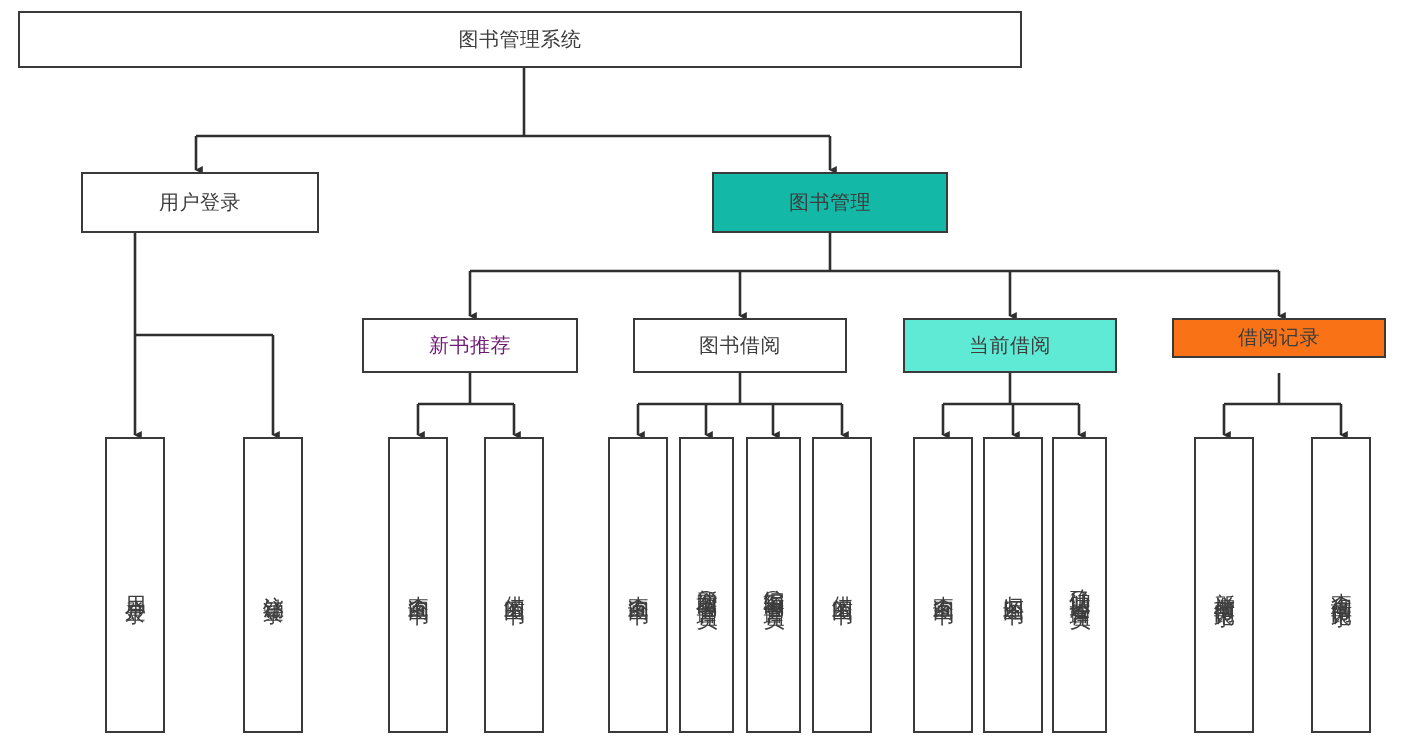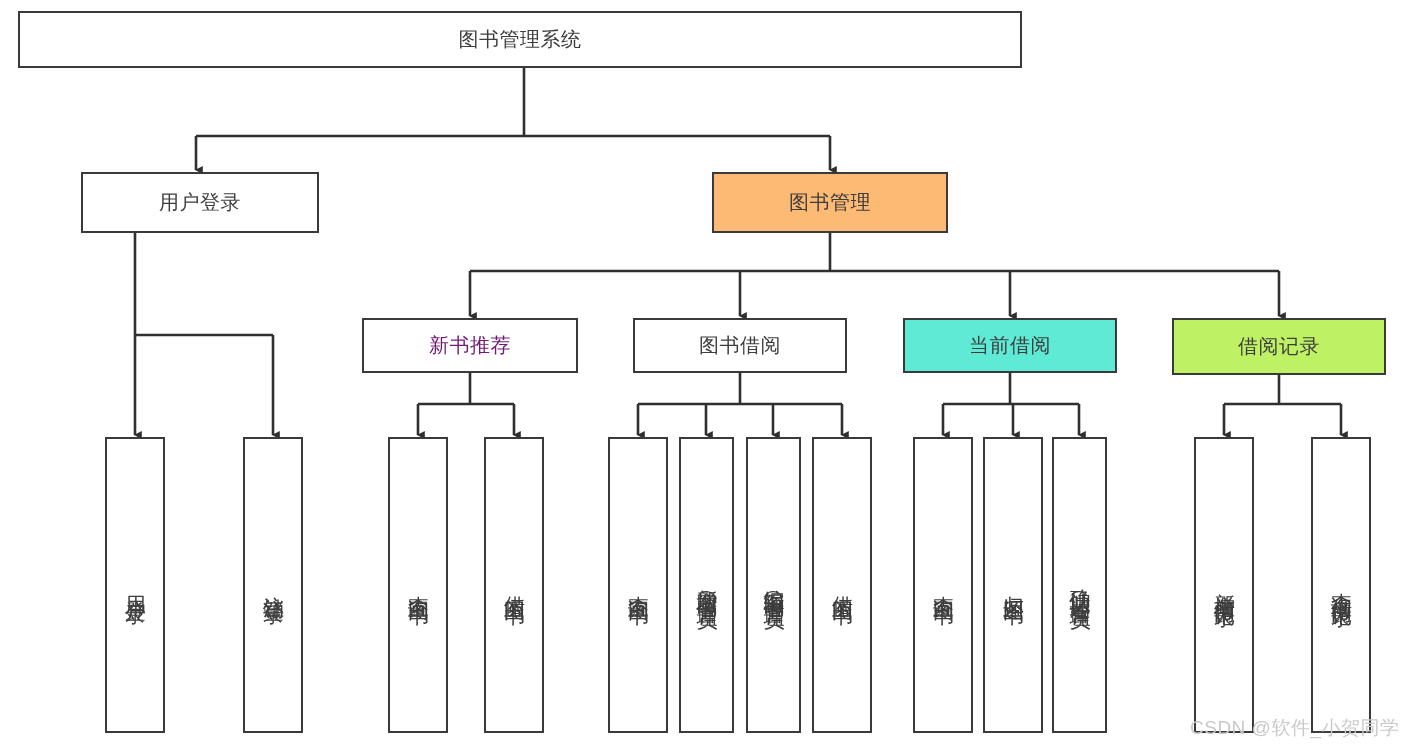--- a/index.html
+++ b/index.html
@@ -112,33 +112,33 @@
       </g>
   </svg>
 
   <div id="nodes-layer">
       <div class="node-box" style="left: 18px; top: 11px; width: 1004px; height: 57px; border-color: rgb(58, 58, 58); background: rgb(255, 255, 255);">
         <span class="node-label" style="color: rgb(61, 61, 61);">图书管理系统</span>
       </div>
       <div class="node-box" style="left: 81px; top: 172px; width: 238px; height: 61px; border-color: rgb(58, 58, 58); background: rgb(255, 255, 255);">
         <span class="node-label" style="color: rgb(61, 61, 61);">用户登录</span>
       </div>
-      <div class="node-box" style="left: 712px; top: 172px; width: 236px; height: 61px; border-color: rgb(58, 58, 58); background: #fdba74;">
+      <div class="node-box" style="left: 712px; top: 172px; width: 236px; height: 61px; border-color: rgb(58, 58, 58); background: #14b8a6;">
         <span class="node-label" style="color: rgb(61, 61, 61);">图书管理</span>
       </div>
       <div class="node-box" style="left: 362px; top: 318px; width: 216px; height: 55px; border-color: rgb(58, 58, 58); background: rgb(255, 255, 255);">
         <span class="node-label" style="color: #701a75;">新书推荐</span>
       </div>
       <div class="node-box" style="left: 633px; top: 318px; width: 214px; height: 55px; border-color: rgb(58, 58, 58); background: rgb(255, 255, 255);">
         <span class="node-label" style="color: rgb(61, 61, 61);">图书借阅</span>
       </div>
       <div class="node-box" style="left: 903px; top: 318px; width: 214px; height: 55px; border-color: rgb(58, 58, 58); background: #5eead4;">
         <span class="node-label" style="color: rgb(61, 61, 61);">当前借阅</span>
       </div>
-      <div class="node-box" style="left: 1172px; top: 318px; width: 214px; height: 57px; border-color: rgb(58, 58, 58); background: #bef264;">
+      <div class="node-box" style="left: 1172px; top: 318px; width: 214px; height: 40px; border-color: rgb(58, 58, 58); background: #f97316;">
         <span class="node-label" style="color: rgb(61, 61, 61);">借阅记录</span>
       </div>
       <div class="node-box vertical" style="left: 105px; top: 437px; width: 60px; height: 296px; border-color: rgb(58, 58, 58); background: rgb(255, 255, 255);">
         <span class="node-label" style="color: rgb(61, 61, 61);">用户登录</span>
       </div>
       <div class="node-box vertical" style="left: 243px; top: 437px; width: 60px; height: 296px; border-color: rgb(58, 58, 58); background: rgb(255, 255, 255);">
         <span class="node-label" style="color: rgb(61, 61, 61);">注销登录</span>
       </div>
       <div class="node-box vertical" style="left: 388px; top: 437px; width: 60px; height: 296px; border-color: rgb(58, 58, 58); background: rgb(255, 255, 255);">
         <span class="node-label" style="color: rgb(61, 61, 61);">查询图书</span>
@@ -168,14 +168,13 @@
         <span class="node-label" style="color: rgb(61, 61, 61);">确认归还（管理员）</span>
       </div>
       <div class="node-box vertical" style="left: 1194px; top: 437px; width: 60px; height: 296px; border-color: rgb(58, 58, 58); background: rgb(255, 255, 255);">
         <span class="node-label" style="color: rgb(61, 61, 61);">新增借阅记录</span>
       </div>
       <div class="node-box vertical" style="left: 1311px; top: 437px; width: 60px; height: 296px; border-color: rgb(58, 58, 58); background: rgb(255, 255, 255);">
         <span class="node-label" style="color: rgb(61, 61, 61);">查询借阅记录</span>
       </div>
     </div>
 
-  <div class="watermark" style="left: 1190px; top: 715px; color: rgb(201, 201, 201);">CSDN @软件_小贺同学</div>
 </div>
 
 </body></html>

